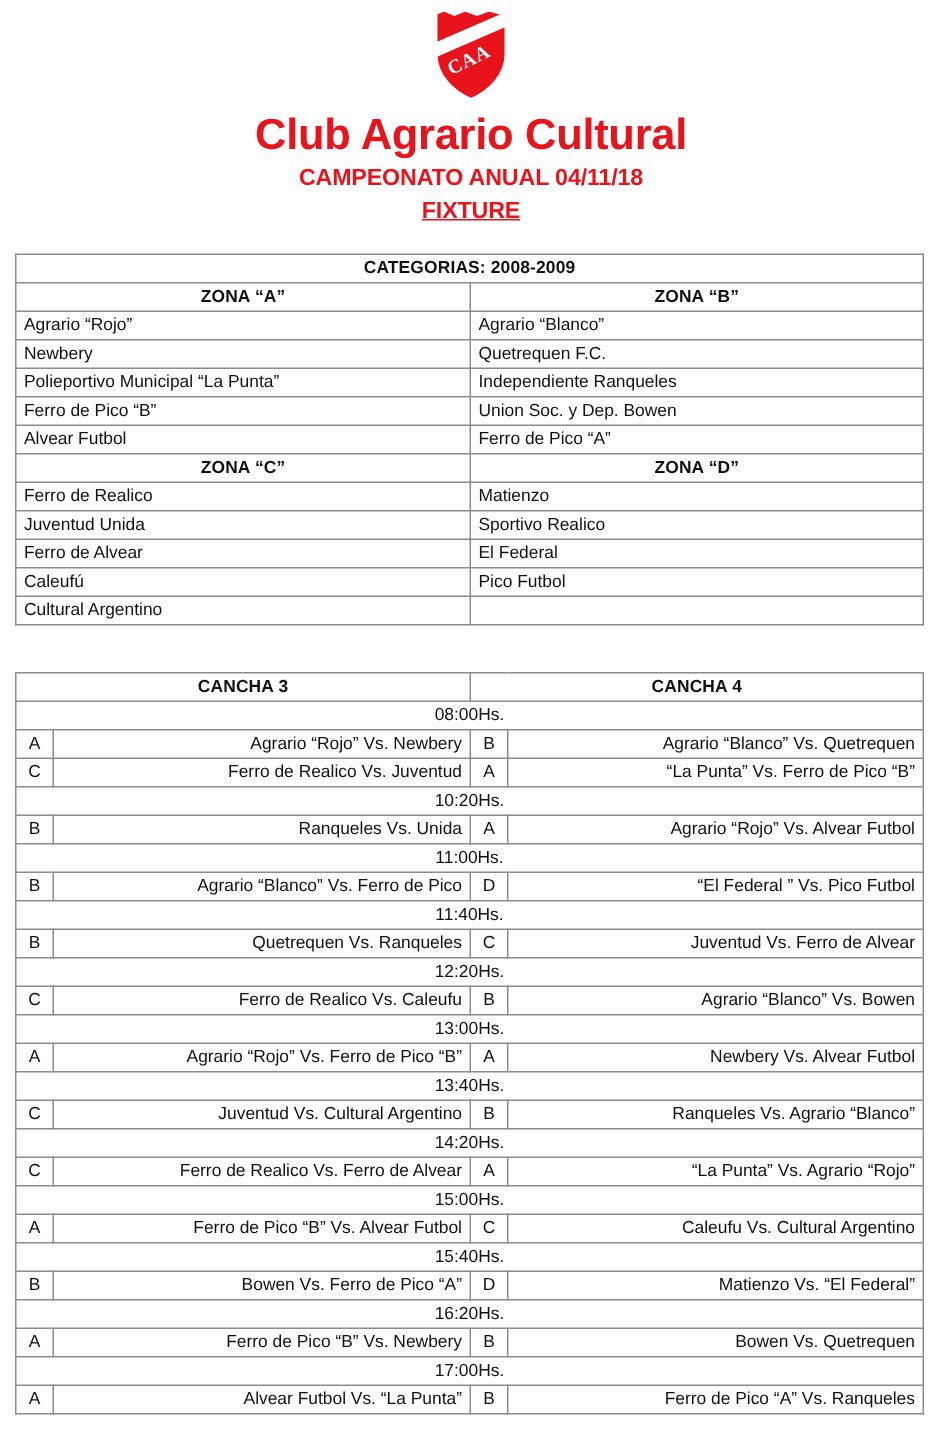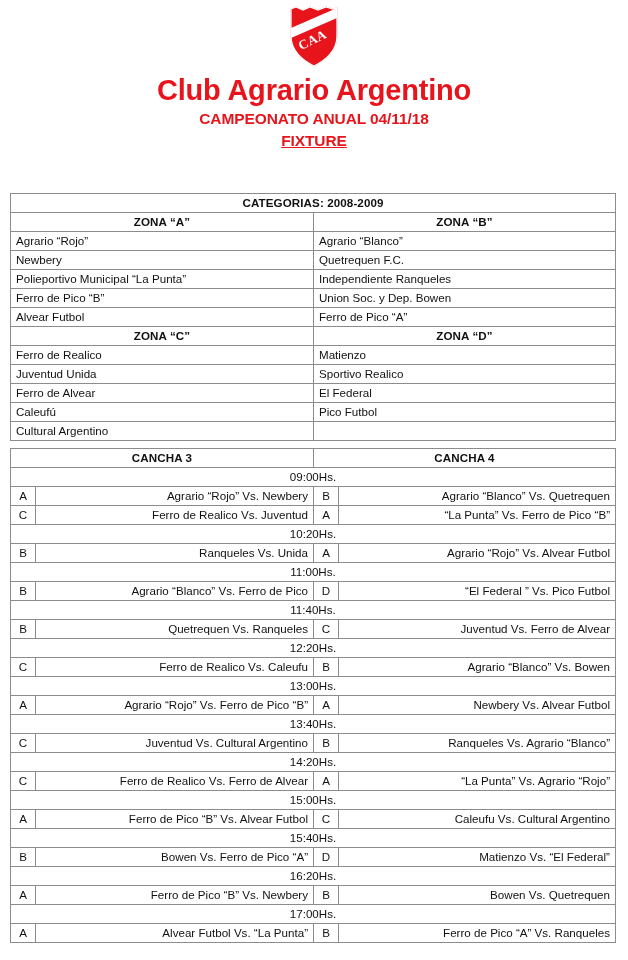--- a/index.html
+++ b/index.html
@@ -92,21 +92,21 @@
     text-align: center;
     width: 25px;
     font-size: 11.6px;
   }
   td.time {
     text-align: center;
     font-size: 11.6px;
   }
 
   
-  #zones-table-wrap { top: 169px; margin-top: 24px; }
+  #zones-table-wrap { top: 169px; }
   #zones-table col.c1 { width: 303px; }
   #zones-table col.c2 { width: 302px; }
 
   
   #fixture-table-wrap { top: 448px; }
   #fixture-table col.f1 { width: 25px; }
   #fixture-table col.f2 { width: 278px; }
   #fixture-table col.f3 { width: 25px; }
   #fixture-table col.f4 { width: 277px; }
 </style>
@@ -122,21 +122,21 @@
       <path d="M4 32 L4 22 L50 2 L50 12 Z" fill="#ffffff"></path>
       <path d="M7 33 C7 45 17 53 27 57 C37 53 47 45 47 33 L47 14 L7 33 Z" fill="#e8141c" opacity="0"></path>
       <g fill="#ffffff" font-family="Liberation Serif, serif" font-weight="bold" font-size="13" transform="rotate(-26 27 30)">
         <text x="9" y="37">C</text>
         <text x="19" y="37">A</text>
         <text x="29" y="37">A</text>
       </g>
       <path d="M4 3 L9 1 L16 4 L23 1 L31 4 L39 1 L46 3 L50 2 L50 30 C50 45 38 55 27 60 C16 55 4 45 4 30 Z" fill="none" stroke="#ffffff" stroke-width="1.3"></path>
     </svg>
 
-    <div class="club-title">Club Agrario Argentino</div>
+    <div class="club-title">Club Agrario Cultural</div>
     <div class="champ-line">CAMPEONATO ANUAL 04/11/18</div>
     <div class="fixture-line">FIXTURE</div>
   </div>
 
   <div class="tbl-wrap" id="zones-table-wrap">
     <table class="grid" id="zones-table">
       <colgroup>
           <col class="c1">
           <col class="c2">
         </colgroup>
@@ -203,21 +203,21 @@
           <col class="f2">
           <col class="f3">
           <col class="f4">
         </colgroup>
       <tbody id="fixture-body">
           <tr>
             <td class="hdr" colspan="2">CANCHA 3</td>
             <td class="hdr" colspan="2">CANCHA 4</td>
           </tr>
           <tr>
-            <td class="time" colspan="4">09:00Hs.</td>
+            <td class="time" colspan="4">08:00Hs.</td>
           </tr>
           <tr>
             <td class="zone-letter">A</td>
             <td class="ctr">Agrario “Rojo” Vs. Newbery</td>
             <td class="zone-letter">B</td>
             <td class="ctr">Agrario “Blanco” Vs. Quetrequen</td>
           </tr>
           <tr>
             <td class="zone-letter">C</td>
             <td class="ctr">Ferro de Realico Vs. Juventud</td>

